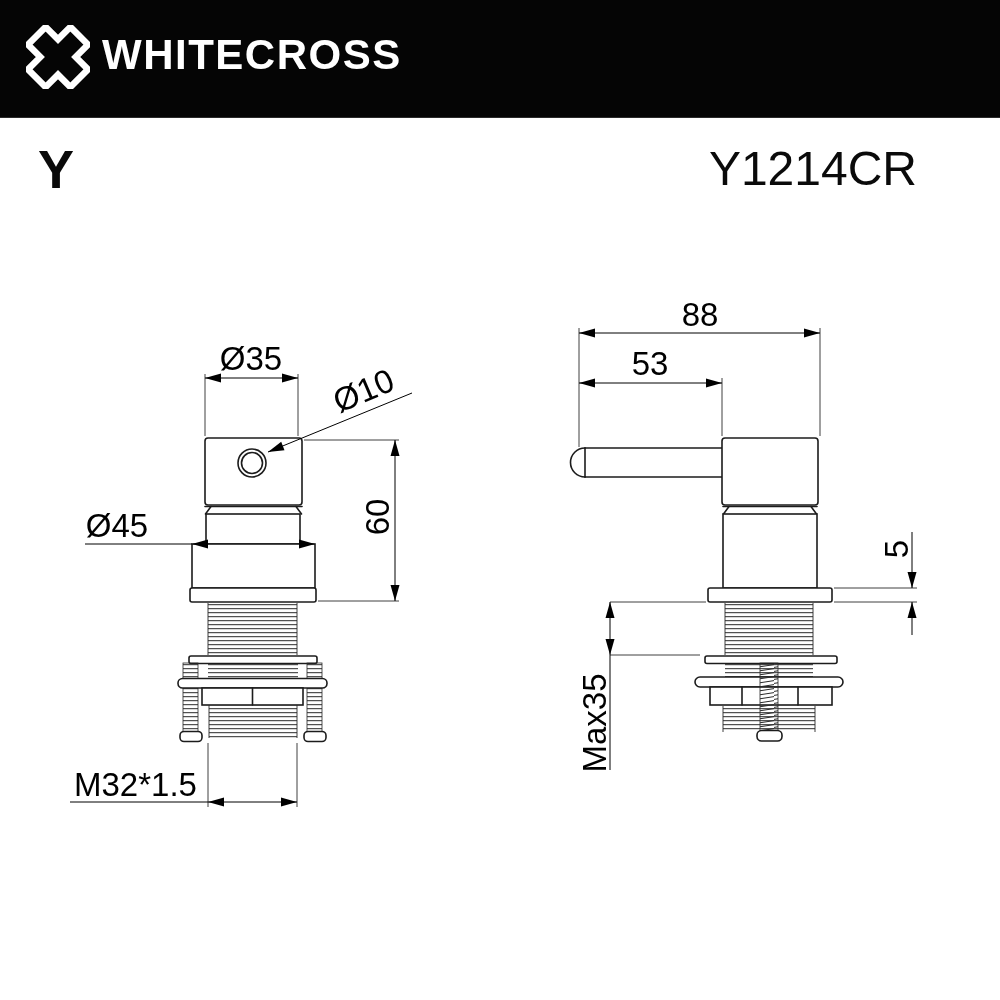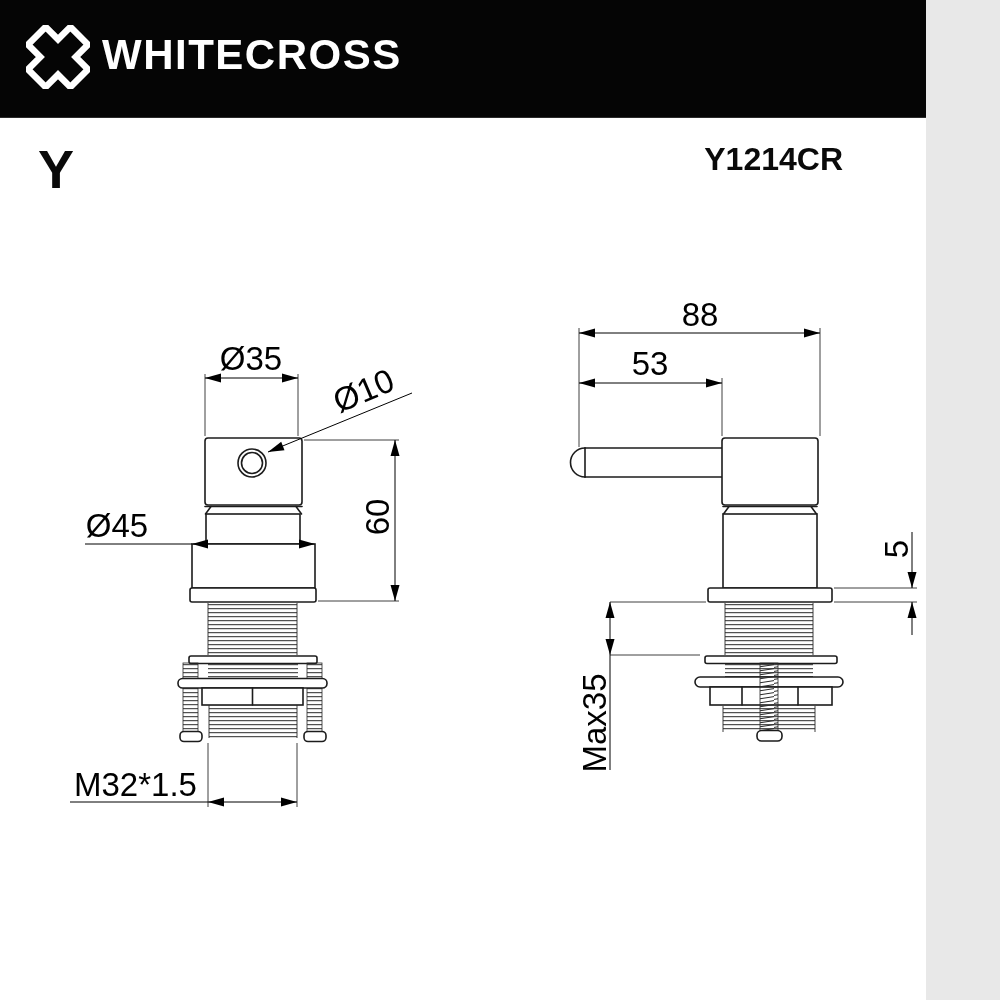--- a/index.html
+++ b/index.html
@@ -1,24 +1,24 @@
 <!DOCTYPE html>
 <html><head>
 <meta charset="utf-8">
 <style>
   html,body{margin:0;padding:0;background:#e8e8e8;}
-  .page{position:relative;width:926px;height:1000px;background:#ffffff;overflow:hidden;
+  .page{position:relative;width:1000px;height:1000px;background:#ffffff;overflow:hidden;
         font-family:"Liberation Sans",sans-serif;}
   .hdr{position:absolute;left:0;top:0;width:1000px;height:117px;background:#050505;
        border-bottom:1px solid #2b2b2b;display:flex;align-items:center;}
   .hdr .logo{position:absolute;left:26px;top:25px;}
   .hdr .brand{position:absolute;left:102px;top:33px;color:#ffffff;font-size:42px;
        font-weight:700;letter-spacing:1.5px;line-height:44px;}
   .series{position:absolute;left:38px;top:138px;font-size:54px;font-weight:700;color:#0a0a0a;}
-  .model{position:absolute;right:83px;top:141px;font-size:32px;font-weight:700;color:#0a0a0a;}
+  .model{position:absolute;right:83px;top:141px;font-size:48px;font-weight:400;color:#0a0a0a;}
   svg.drawing{position:absolute;left:0;top:0;width:1000px;height:1000px;}
   .ol{fill:#ffffff;stroke:#1c1c1c;stroke-width:1.6;}
   .ln{stroke:#1c1c1c;stroke-width:1.6;fill:none;stroke-linecap:round;}
   .dim{stroke:#000000;stroke-width:1;fill:none;}
   .thin{stroke:#2a2a2a;stroke-width:0.9;fill:none;}
   .ar{fill:#000000;stroke:none;}
   text.d{font-family:"Liberation Sans",sans-serif;font-size:33px;fill:#000000;}
 </style>
 </head>
 <body>

